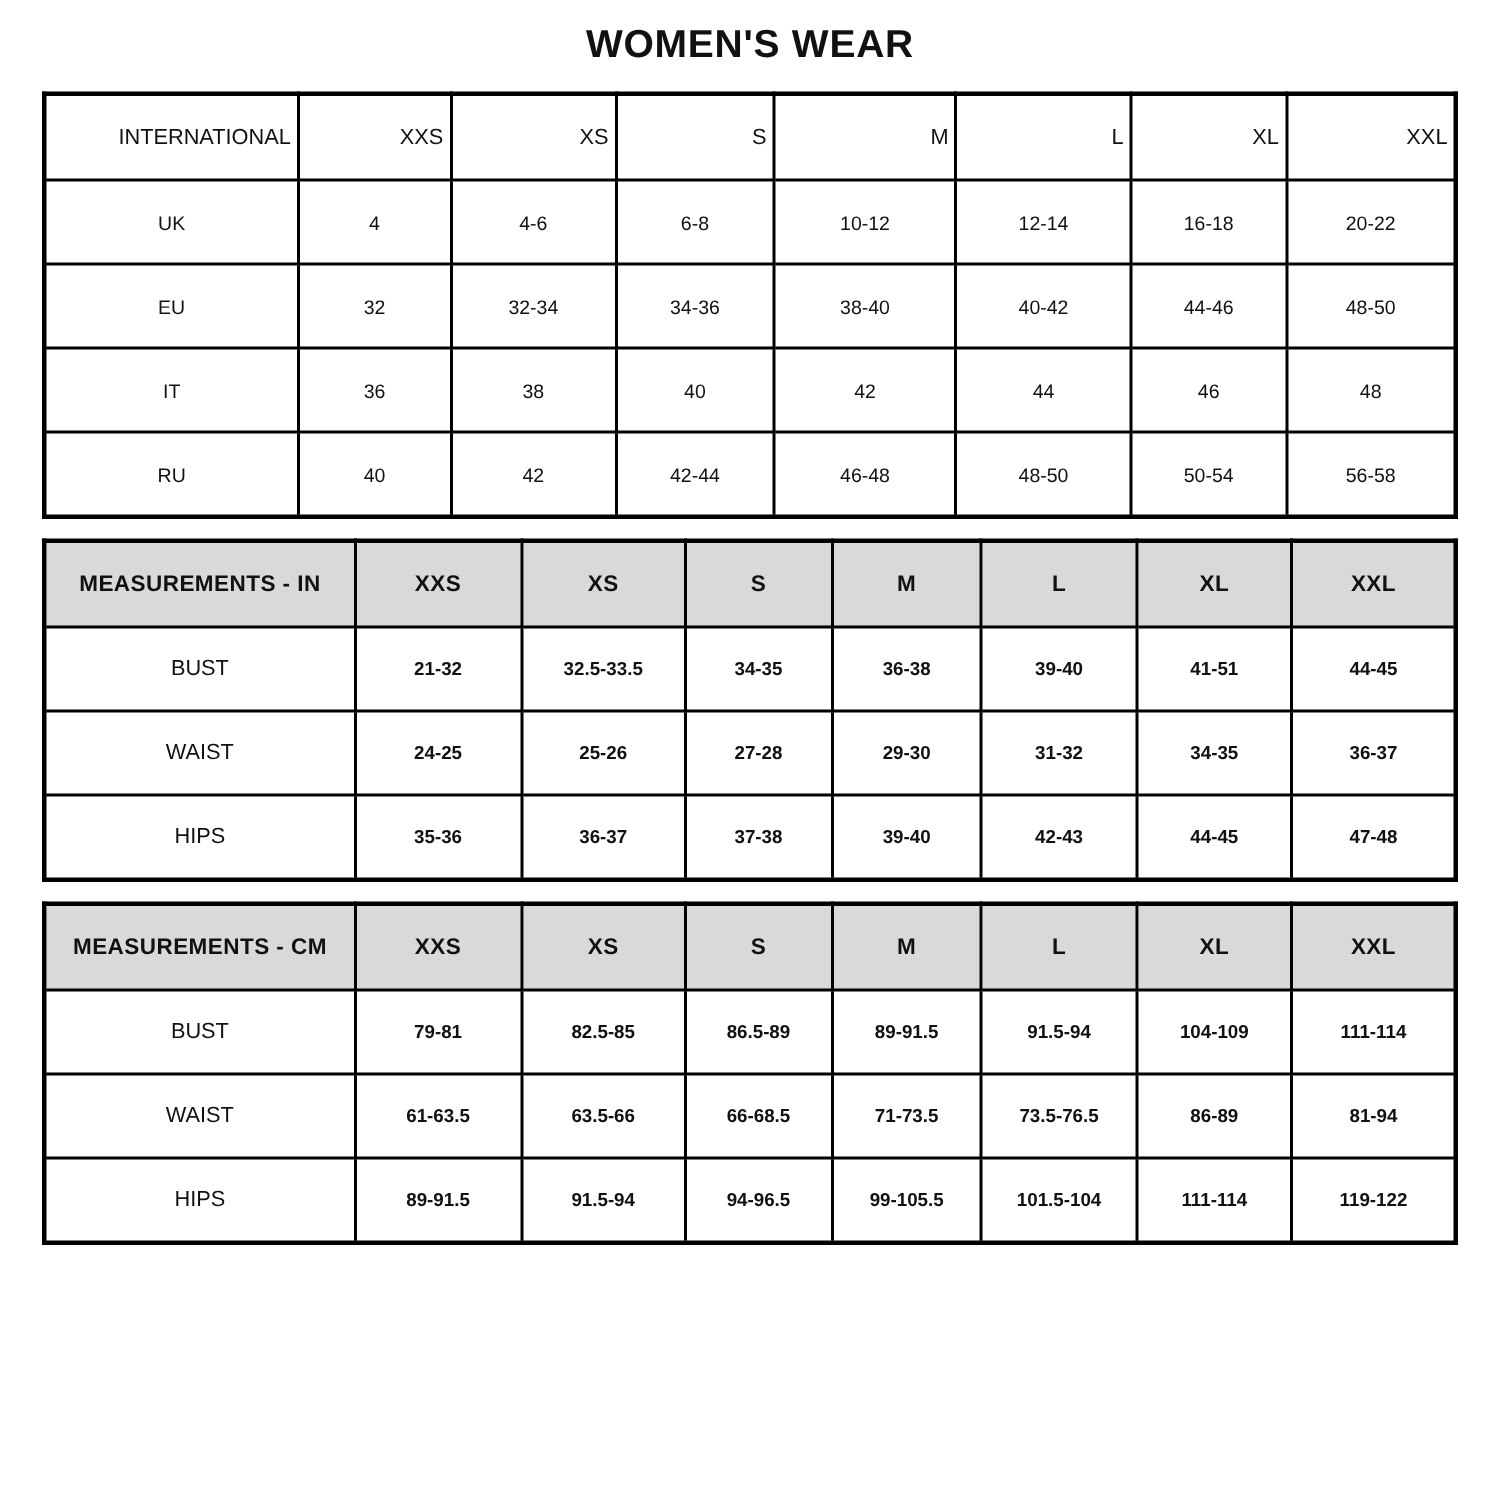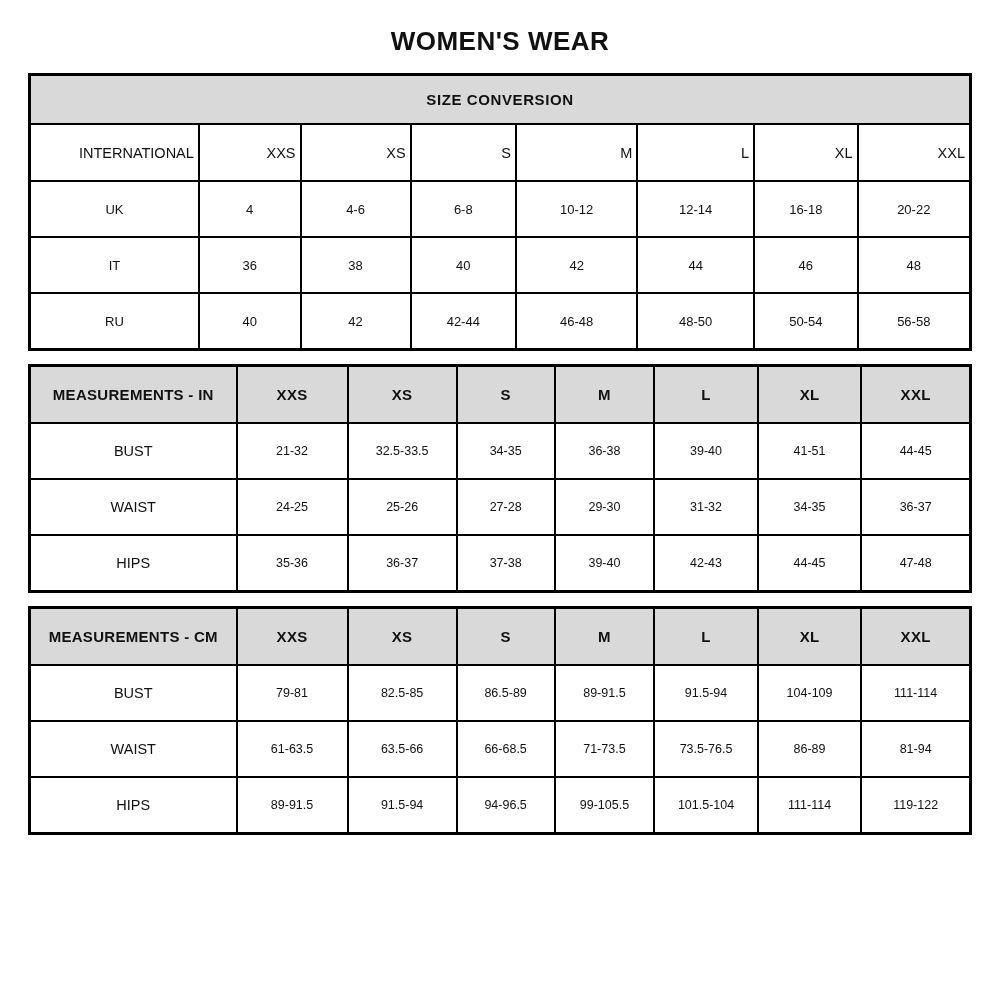--- a/index.html
+++ b/index.html
@@ -8,21 +8,21 @@
     background: #ffffff;
     width: 1000px;
     height: 1000px;
     overflow: hidden;
     font-family: "Liberation Sans", sans-serif;
     color: #111111;
   }
   .page {
     box-sizing: border-box;
     width: 1000px;
-    padding: 20px 28px 0 28px;
+    padding: 8px 28px 0 28px;
   }
   .page-title {
     text-align: center;
     font-size: 26px;
     font-weight: bold;
     letter-spacing: 0.5px;
     margin: 6px 0 16px 0;
     color: #111111;
   }
   table {
@@ -68,21 +68,21 @@
     font-weight: bold;
     letter-spacing: 0.3px;
   }
   .meas-table tbody .rowlabel {
     font-size: 14.5px;
     font-weight: normal;
   }
   .meas-table tbody td {
     height: 54px;
     font-size: 12.5px;
-    font-weight: normal;
+    font-weight: bold;
   }
 </style>
 </head>
 <body>
 
 <div class="page">
 
   <h1 class="page-title">WOMEN'S WEAR</h1>
 
   <table class="size-table">
@@ -90,23 +90,20 @@
       <col style="width:18%">
         <col style="width:10.8%">
         <col style="width:11.7%">
         <col style="width:11.2%">
       <col style="width:12.9%">
         <col style="width:12.4%">
         <col style="width:11%">
         <col style="width:12%">
     </colgroup>
     <thead>
-      <tr>
-        <th class="band-cell" colspan="8">SIZE CONVERSION</th>
-      </tr>
       <tr class="colrow">
           <th>INTERNATIONAL</th>
           <th>XXS</th>
           <th>XS</th>
           <th>S</th>
           <th>M</th>
           <th>L</th>
           <th>XL</th>
           <th>XXL</th>
         </tr>
@@ -114,20 +111,30 @@
     <tbody>
         <tr>
           <td class="rowlabel">UK</td>
           <td>4</td>
           <td>4-6</td>
           <td>6-8</td>
           <td>10-12</td>
           <td>12-14</td>
           <td>16-18</td>
           <td>20-22</td>
+        </tr>
+        <tr>
+          <td class="rowlabel">EU</td>
+          <td>32</td>
+          <td>32-34</td>
+          <td>34-36</td>
+          <td>38-40</td>
+          <td>40-42</td>
+          <td>44-46</td>
+          <td>48-50</td>
         </tr>
         <tr>
           <td class="rowlabel">IT</td>
           <td>36</td>
           <td>38</td>
           <td>40</td>
           <td>42</td>
           <td>44</td>
           <td>46</td>
           <td>48</td>

